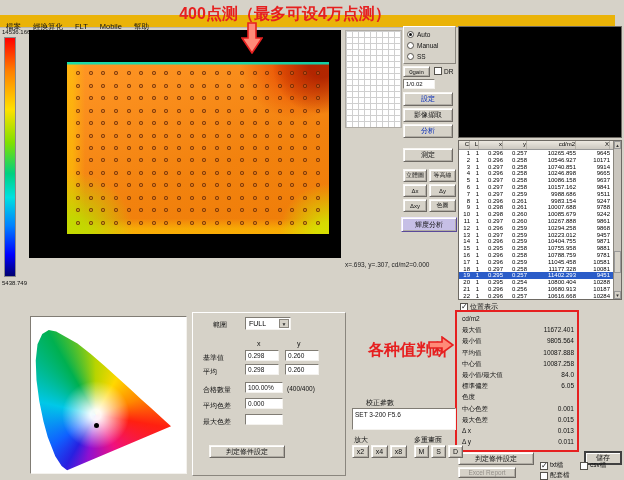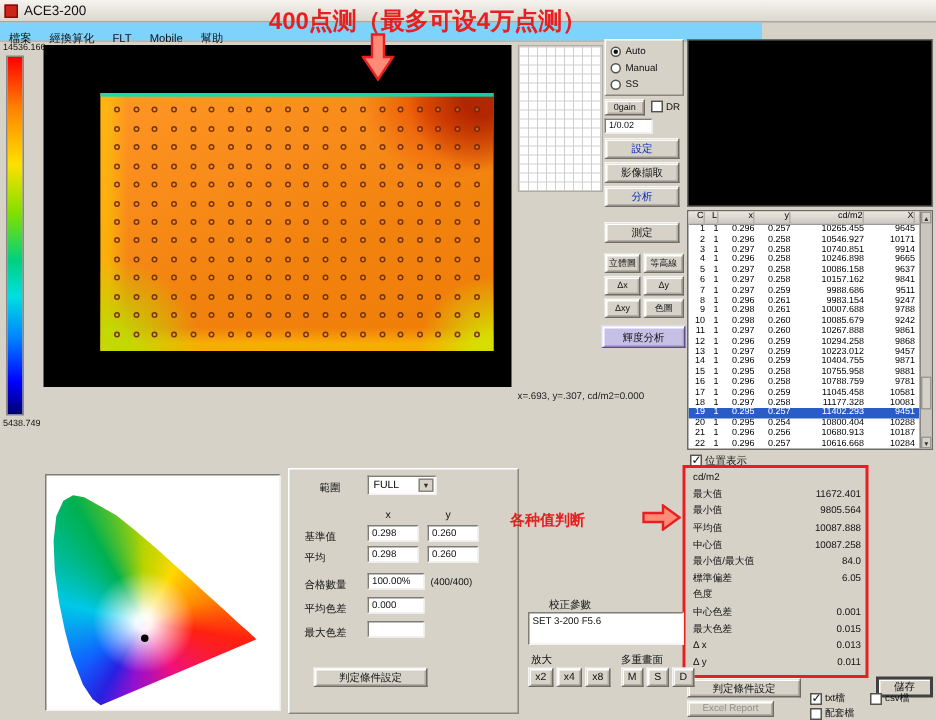--- a/index.html
+++ b/index.html
@@ -4,21 +4,21 @@
 <style>
   *{box-sizing:border-box;margin:0;padding:0;}
   html,body{width:624px;height:480px;overflow:hidden;}
   body{font-family:"Liberation Sans","DejaVu Sans",sans-serif;background:#fff;}
   .screen{position:relative;width:624px;height:480px;background:#d6d2c8;overflow:hidden;}
 
   
   .titlebar{position:absolute;left:0;top:0;width:624px;height:15px;background:linear-gradient(#f5f3ee,#dcd8d0);border-bottom:1px solid #aaa69e;}
   .app-icon{position:absolute;left:3px;top:3px;width:9px;height:9px;background:#cc2418;border:1px solid #7a120c;}
   .title-text{position:absolute;left:16px;top:2px;font-size:9px;color:#111;}
-  .menubar{position:absolute;left:0;top:15px;width:508px;height:13px;background:#7dd3fc;border-bottom:1px solid #bab6ae;}
+  .menubar{position:absolute;left:0;top:15px;width:615px;height:13px;background:#eab308;border-bottom:1px solid #bab6ae;}
   .menu-item{display:inline-block;font-size:7.5px;line-height:13px;padding:0 6px;color:#111;}
 
   
   .colorbar-max{position:absolute;left:2px;top:29px;font-size:6px;color:#111;}
   .colorbar{position:absolute;left:4px;top:37px;width:12px;height:240px;border:1px solid #888;
     background:linear-gradient(180deg,#ff0000 0%,#ff8000 14%,#ffe000 30%,#80e000 44%,#00d080 57%,#00e0e0 67%,#0080ff 79%,#0000ff 91%,#000070 100%);}
   .colorbar-min{position:absolute;left:2px;top:280px;font-size:6px;color:#111;}
 
   
   .heat-panel{position:absolute;left:29px;top:30px;width:312px;height:228px;background:#000;}
@@ -137,32 +137,28 @@
   .z8{left:390px;top:445px;width:17px;height:13px;}
   .multi-label{left:414px;top:435px;}
   .m-m{left:414px;top:445px;width:15px;height:13px;}
   .m-s{left:431px;top:445px;width:15px;height:13px;}
   .m-d{left:448px;top:445px;width:15px;height:13px;}
 
   
   .anno{position:absolute;color:#e62020;font-weight:bold;}
   .anno.points{left:150px;top:4px;width:270px;text-align:center;font-size:16px;}
   .anno-arrow-down{position:absolute;left:241px;top:22px;width:22px;height:32px;}
-  .anno.judge{left:340px;top:340px;font-size:10px;}
+  .anno.judge{left:368px;top:340px;font-size:16px;}
   .anno-arrow-right{position:absolute;left:428px;top:336px;width:26px;height:18px;}
 </style>
 </head>
 <body>
 
 <div class="screen">
 
-  <div class="titlebar">
-    <span class="app-icon"></span>
-    <span class="title-text">ACE3-200</span>
-  </div>
   <div class="menubar"><span class="menu-item">檔案</span><span class="menu-item">經換算化</span><span class="menu-item">FLT</span><span class="menu-item">Mobile</span><span class="menu-item">幫助</span></div>
 
   <div class="colorbar-max">14536.166</div>
   <div class="colorbar"></div>
   <div class="colorbar-min">5438.749</div>
 
   <div class="heat-panel">
     <div class="heatmap">
       <div class="dots">
           <span class="dot"></span>

